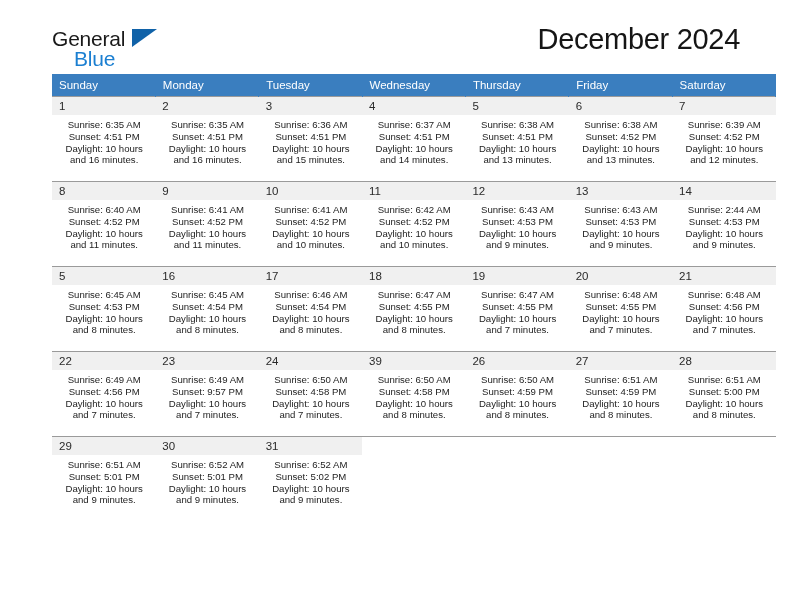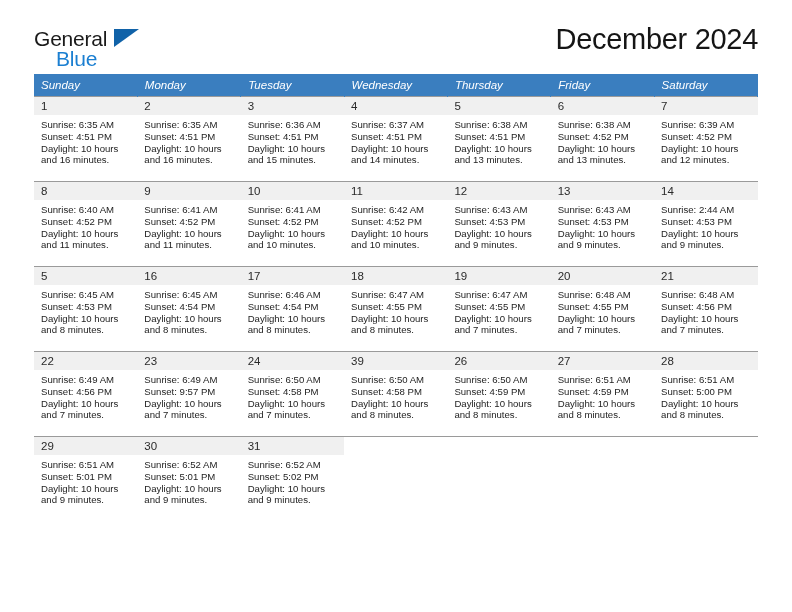--- a/index.html
+++ b/index.html
@@ -13,21 +13,21 @@
     font-family: "Liberation Sans", sans-serif;
     -webkit-font-smoothing: antialiased;
     overflow: hidden;
   }
 
   .page {
     position: relative;
     width: 792px;
     height: 612px;
     box-sizing: border-box;
-    padding: 0 34px;
+    padding: 0 52px;
   }
 
   
   .header {
     display: flex;
     align-items: flex-start;
     justify-content: space-between;
     height: 74px;
     padding-top: 22px;
     box-sizing: border-box;
@@ -92,21 +92,20 @@
   .weekday-row th {
     background: #3a7ebf;
     color: #ffffff;
     font-size: 11.5px;
     font-weight: normal;
     text-align: left;
     padding: 5px 0 5px 7px;
     height: 20px;
     box-sizing: border-box;
     border-right: 1px solid #3a7ebf;
-    font-style: italic;
   }
 
   .day-cell {
     width: 103.4px;
     vertical-align: top;
     padding: 0;
     border-top: 1px solid #9a9a9a;
     background: #ffffff;
   }
   .week-row.spacer td {
@@ -127,20 +126,21 @@
   .daynum.empty {
     background: #ffffff;
   }
   .detail {
     padding: 4px 6px 6px 7px;
     font-size: 9.6px;
     line-height: 11.8px;
     color: #232323;
     min-height: 58px;
     box-sizing: border-box;
+    text-align: center;
   }
   .detail div { white-space: nowrap; }
   .detail.empty { min-height: 58px; }
 </style>
 </head>
 <body>
 
 <div class="page">
 
   <div class="header">

